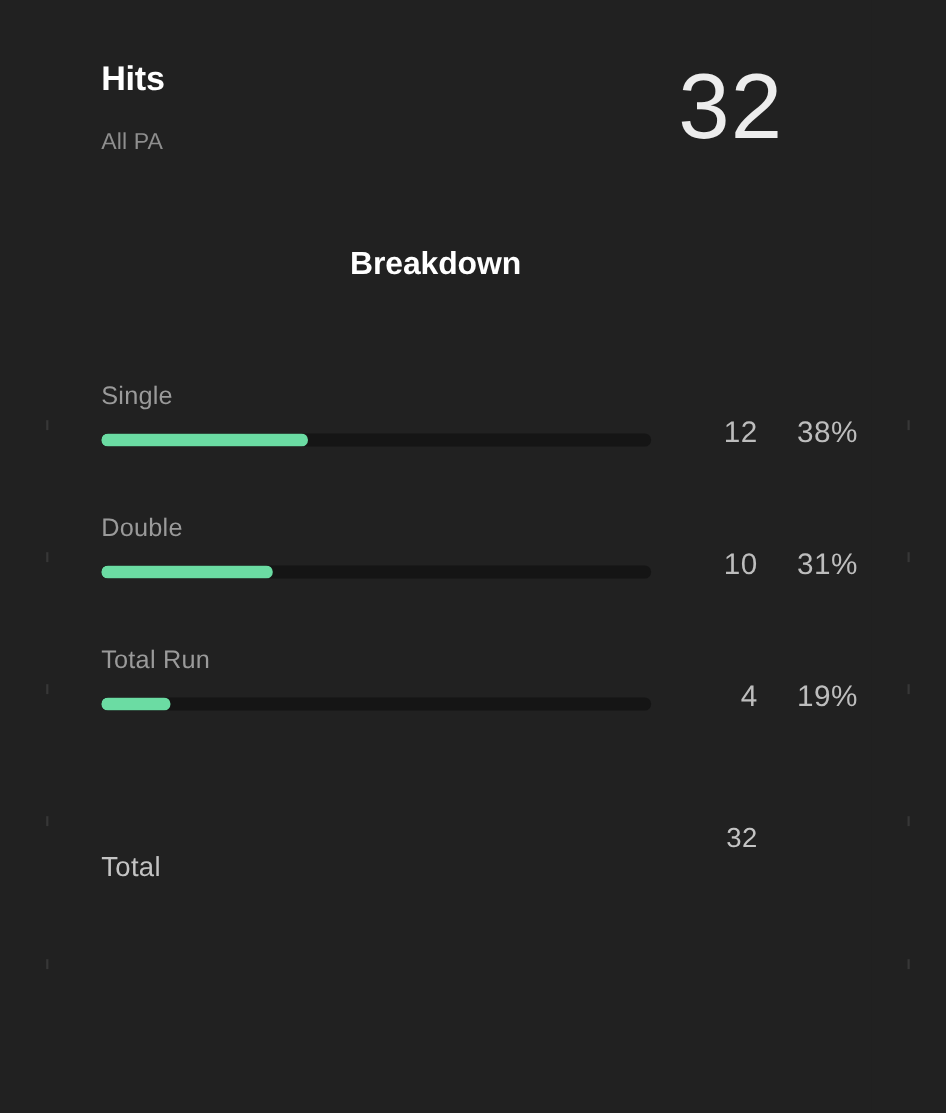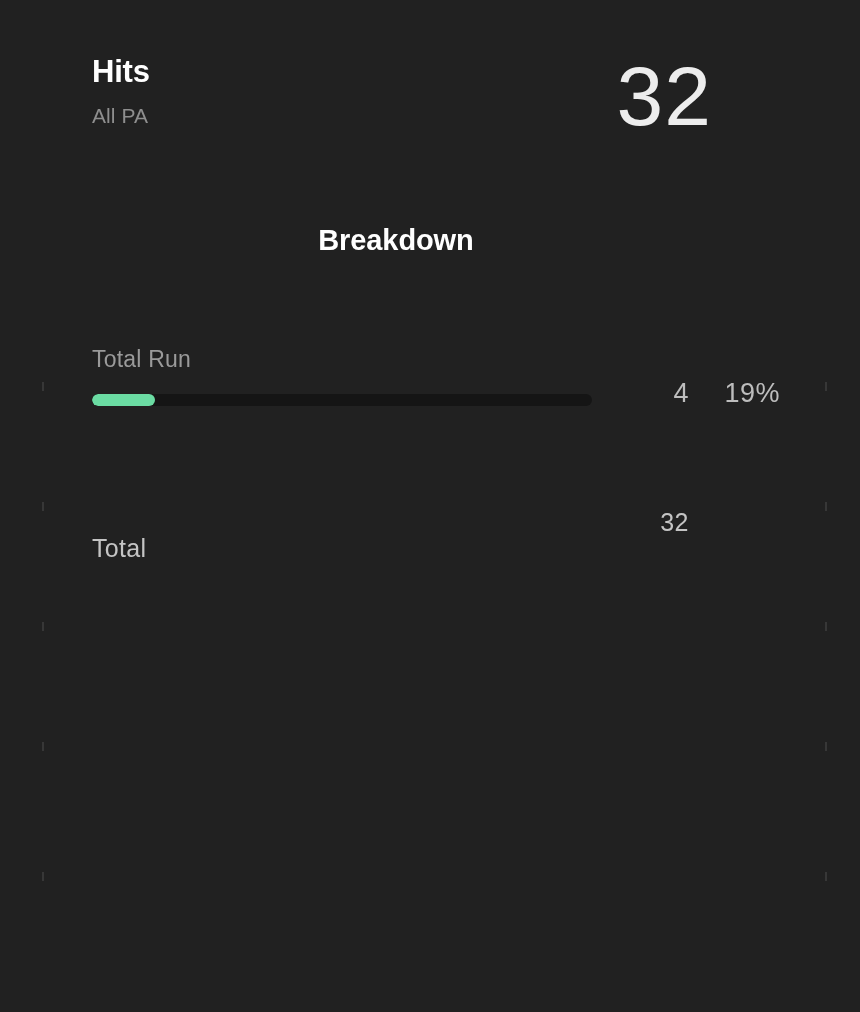--- a/index.html
+++ b/index.html
@@ -38,21 +38,21 @@
     display: block;
   }
   .stat-title {
     font-size: 31px;
     font-weight: bold;
     color: #ffffff;
     line-height: 1.05;
     letter-spacing: -0.2px;
   }
   .stat-subtitle {
-    margin-top: 15px;
+    margin-top: 28px;
     font-size: 21px;
     font-weight: normal;
     color: #8e8e8e;
     line-height: 1.1;
     letter-spacing: 0.1px;
   }
   .stat-value {
     font-size: 84px;
     font-weight: 200;
     color: #ededed;
@@ -216,20 +216,36 @@
     </div>
     <div class="stat-value">32</div>
   </div>
 
   <div class="breakdown-title">Breakdown</div>
 
   <div class="table">
 
 
     <div class="rows" id="rows-container">
+        <div class="row">
+          <div class="row-label">Single</div>
+          <div class="row-bar-track" style="background: rgb(21, 21, 21);">
+            <div class="row-bar-fill" style="width: 37.5%; background: rgb(107, 220, 163);"></div>
+          </div>
+          <div class="row-count">12</div>
+          <div class="row-pct">38%</div>
+        </div>
+        <div class="row">
+          <div class="row-label">Double</div>
+          <div class="row-bar-track" style="background: rgb(21, 21, 21);">
+            <div class="row-bar-fill" style="width: 31.2%; background: rgb(107, 220, 163);"></div>
+          </div>
+          <div class="row-count">10</div>
+          <div class="row-pct">31%</div>
+        </div>
         <div class="row">
           <div class="row-label">Total Run</div>
           <div class="row-bar-track" style="background: rgb(21, 21, 21);">
             <div class="row-bar-fill" style="width: 12.5%; background: rgb(107, 220, 163);"></div>
           </div>
           <div class="row-count">4</div>
           <div class="row-pct">19%</div>
         </div>
       </div>
 

